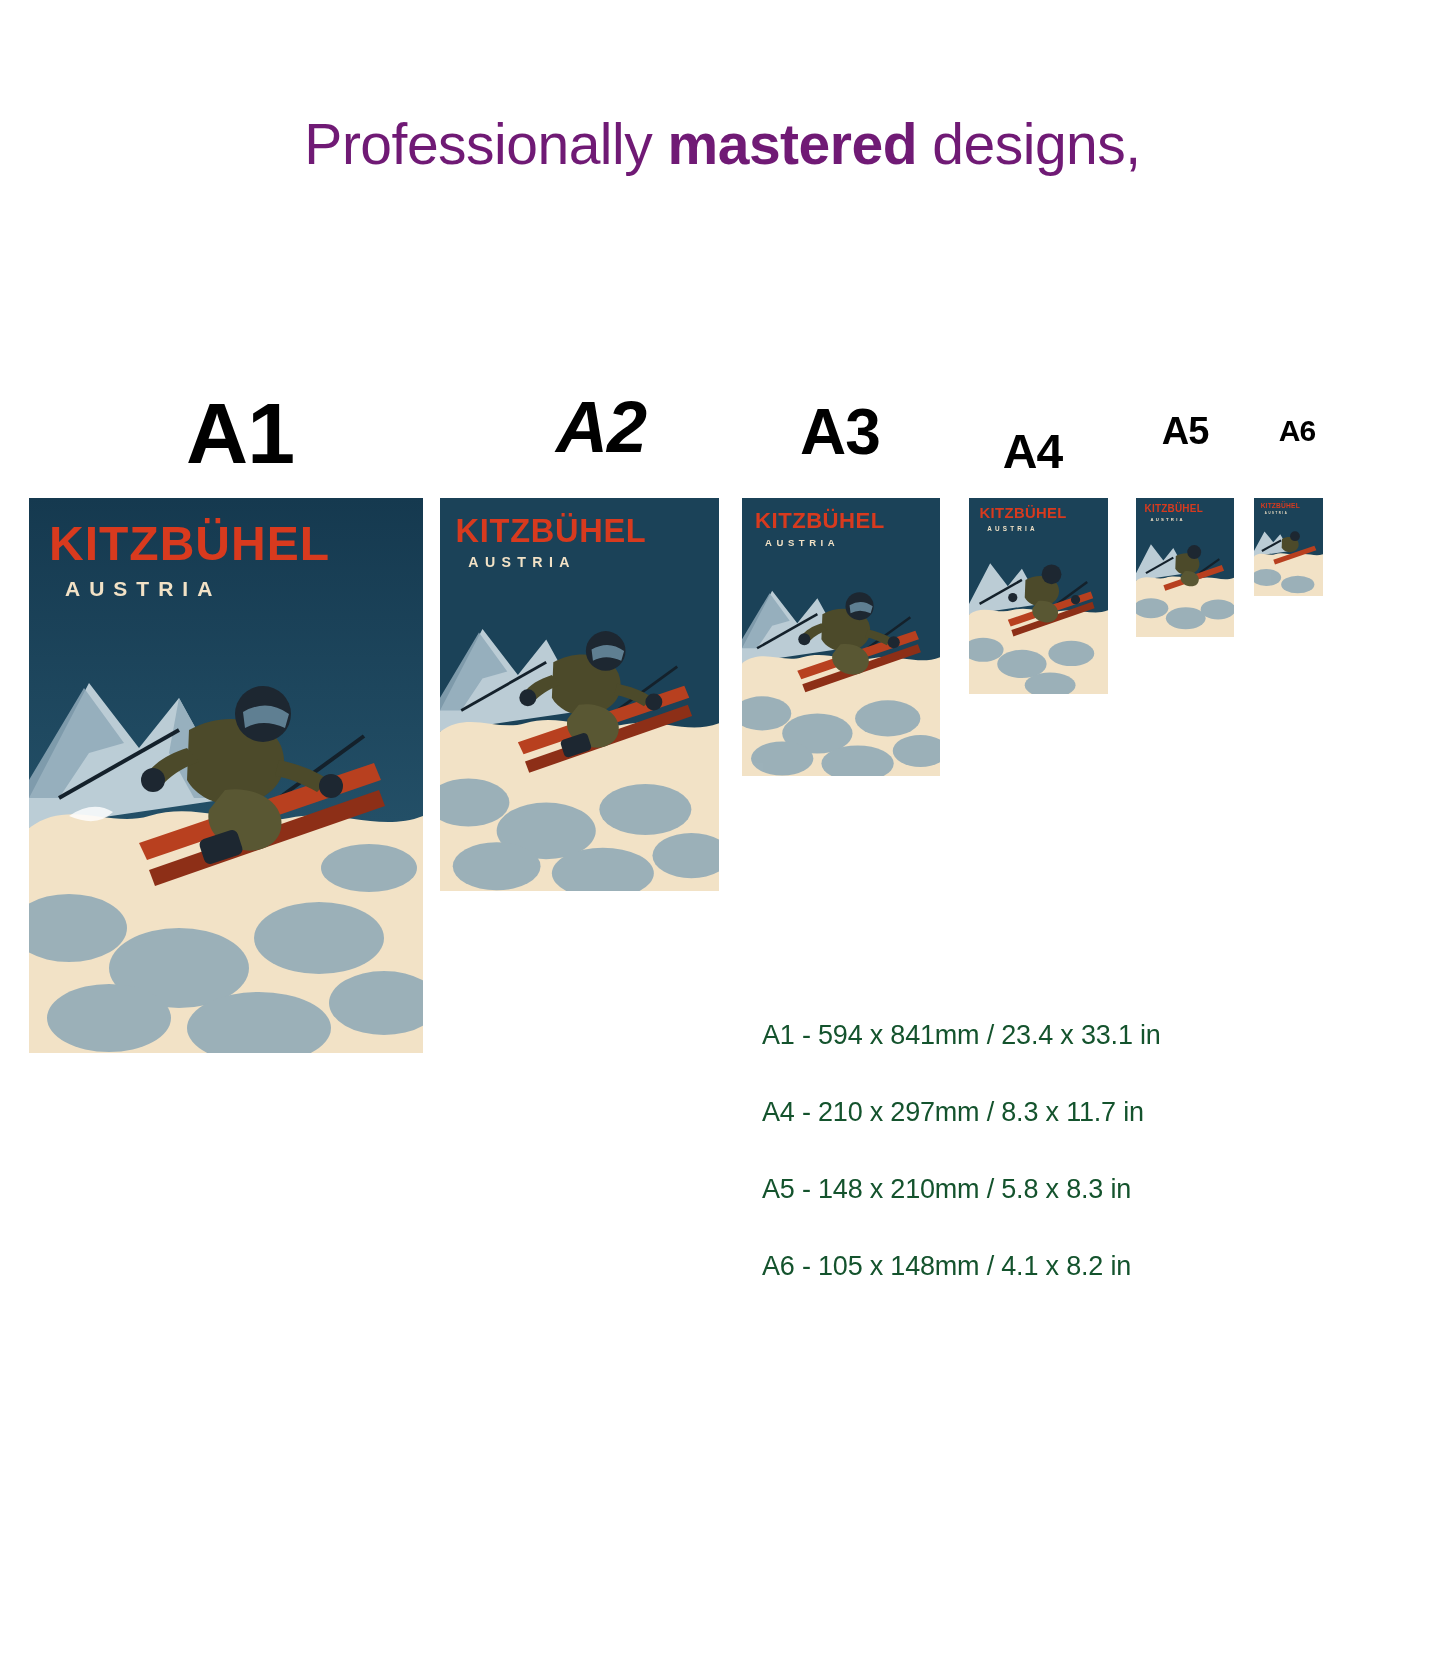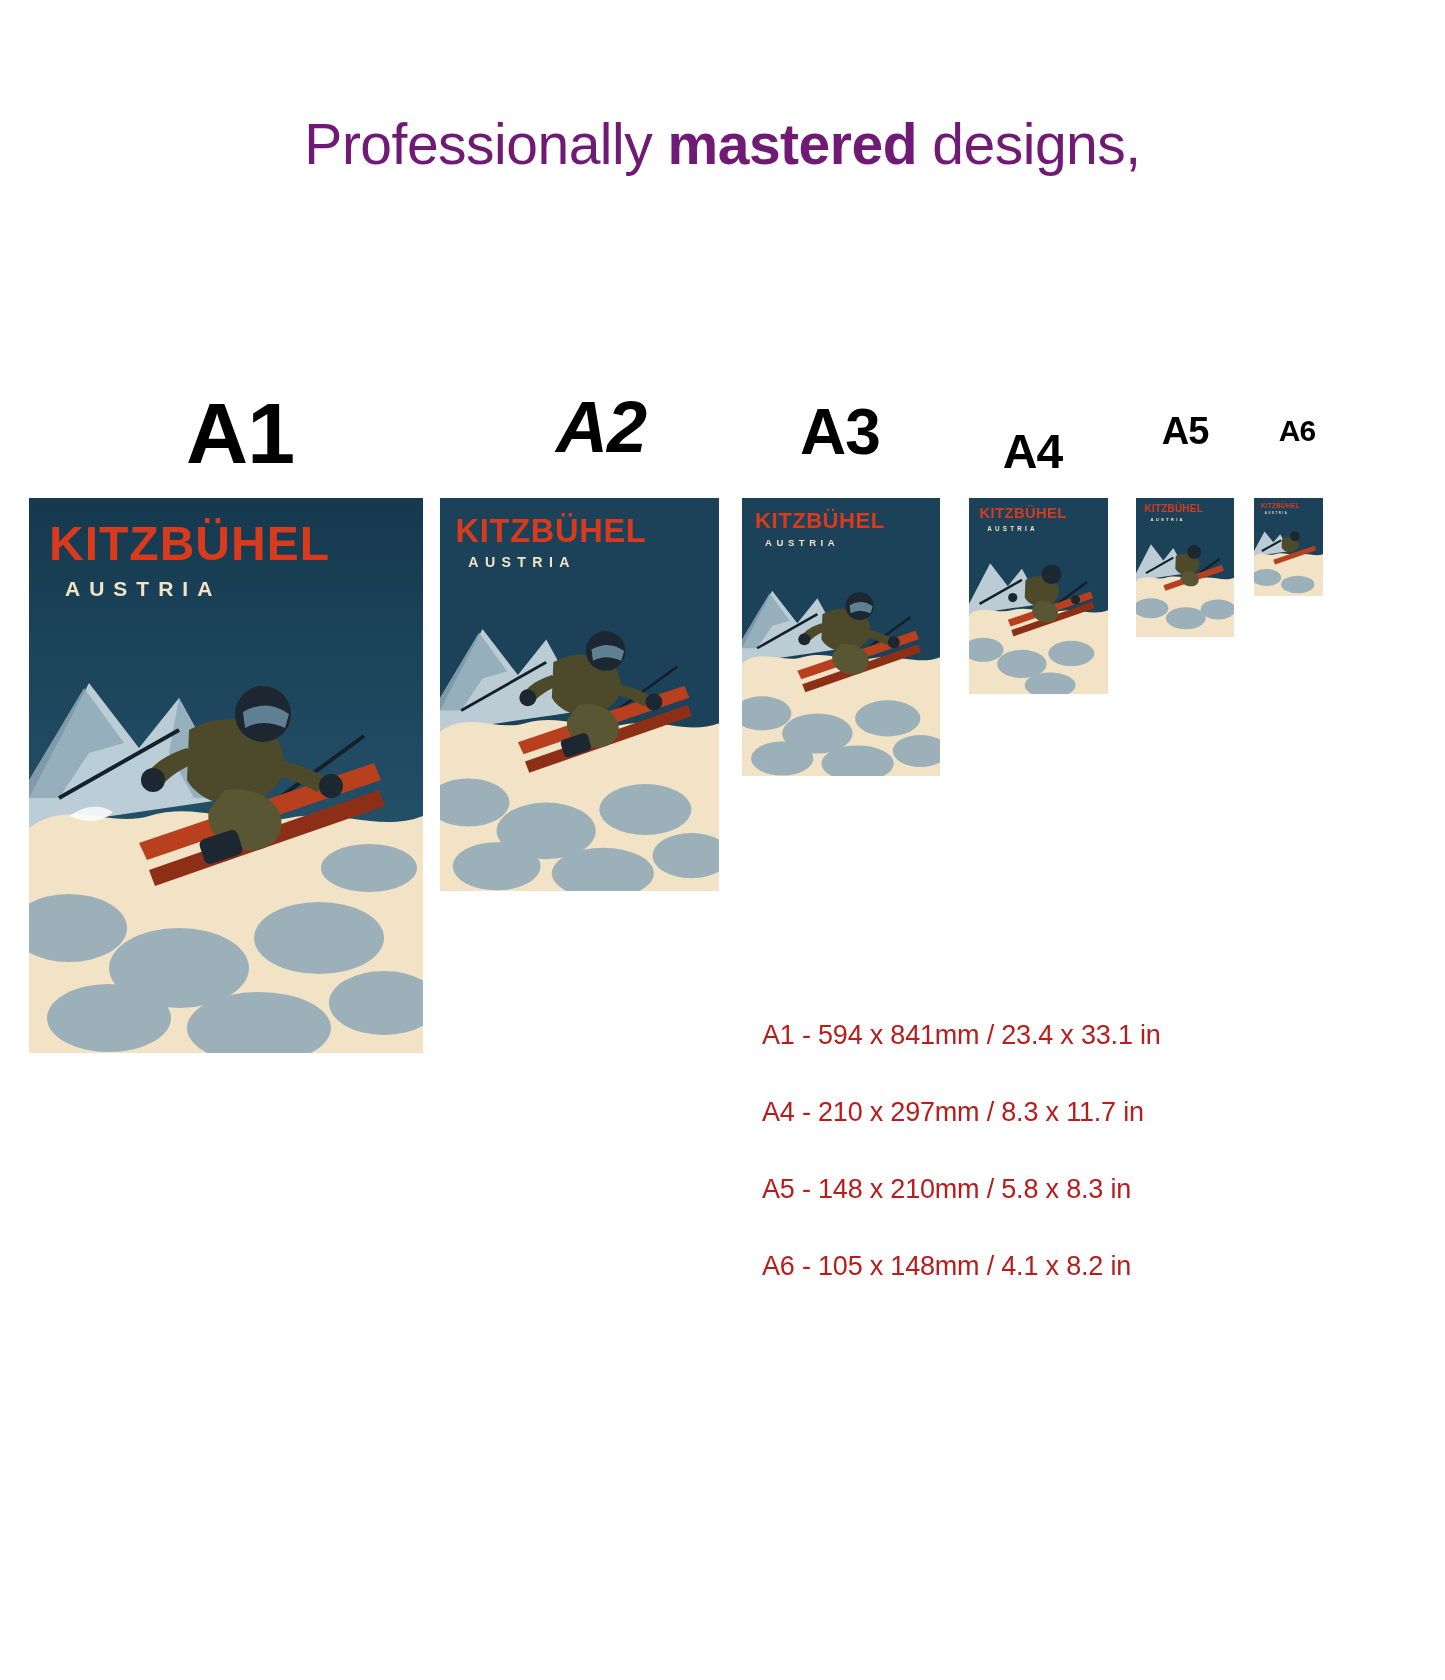--- a/index.html
+++ b/index.html
@@ -52,21 +52,21 @@
 
   
   .dims {
     position: absolute;
     left: 762px;
     top: 1022px;
     width: 640px;
   }
   .dims .row {
     font-size: 27px;
-    color: #b91c1c;
+    color: #14532d;
     line-height: 1;
     margin-bottom: 50px;
     white-space: nowrap;
     letter-spacing: -0.2px;
   }
 </style>
 </head>
 <body>
 
 <div class="headline">

